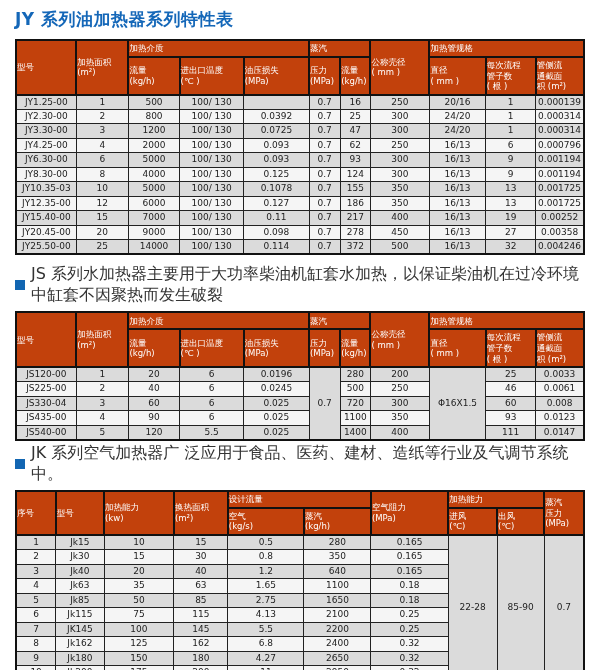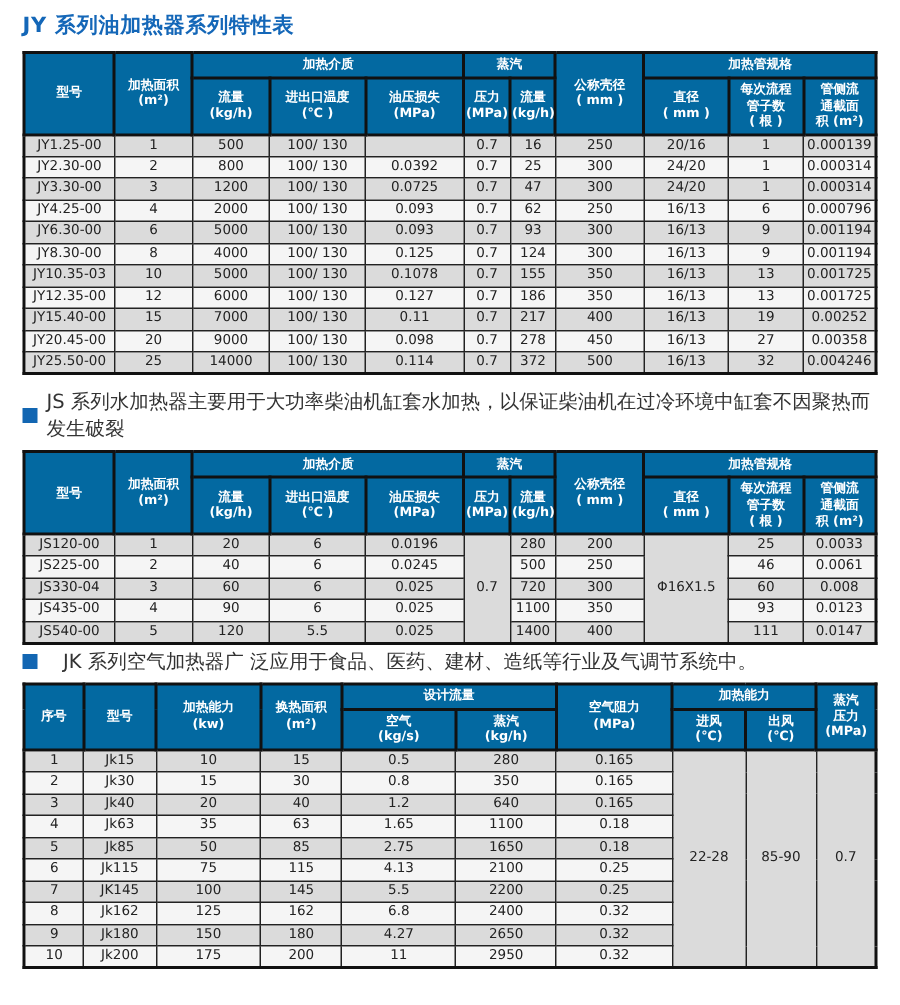--- a/index.html
+++ b/index.html
@@ -7,55 +7,55 @@
   body {
     width:600px; height:670px;
     background:#ffffff;
     font-family:"DejaVu Sans", sans-serif;
     overflow:hidden;
   }
   .page { padding:4px 15px 0 15px; }
 
   .sec-title {
     color:#1467b8;
-    font-size:14px;
+    font-size:17px;
     font-weight:bold;
     margin:4px 0 8px 0;
     letter-spacing:0.5px;
   }
   .note {
     display:flex; align-items:center;
-    font-size:13px; color:#333333;
+    font-size:16px; color:#333333;
     margin:9px 0 5px 0;
   }
   .note .bullet {
     width:10px; height:10px;
     background:#1266b2;
     display:inline-block;
     margin-right:6px;
     flex:0 0 auto;
   }
 
   table.spec {
     width:570px;
     border-collapse:collapse;
     table-layout:fixed;
     border:2px solid #111111;
     margin-bottom:2px;
   }
   table.spec th {
-    background:#0369a1;
+    background:#c2410c;
     color:#ffffff;
     font-size:8.5px;
-    font-weight:bold;
+    font-weight:normal;
     border:2px solid #111111;
     white-space:pre-line;
     line-height:1.25;
     padding:2px 0;
-    text-align:center;
+    text-align:left;
     vertical-align:middle;
   }
   table.spec thead tr.group-row th { height:17px; padding:1px 0; }
   table.spec td {
     font-size:9px;
     color:#222222;
     text-align:center;
     vertical-align:middle;
     border:1px solid #222222;
     height:14.5px;
@@ -373,21 +373,21 @@
           <td>5.5</td>
           <td>0.025</td>
           <td>1400</td>
           <td>400</td>
           <td>111</td>
           <td>0.0147</td>
         </tr>
       </tbody>
   </table>
 
-  <div class="note" style="margin-top:1px;gap:11px;">
+  <div class="note" style="margin-top:1px;">
     <span class="bullet"></span>
     <span>JK 系列空气加热器广 泛应用于食品、医药、建材、造纸等行业及气调节系统中。</span>
   </div>
 
   <table class="spec">
     <colgroup>
       <col style="width:7.0%">
         <col style="width:8.5%">
         <col style="width:12.3%">
       <col style="width:9.5%">

